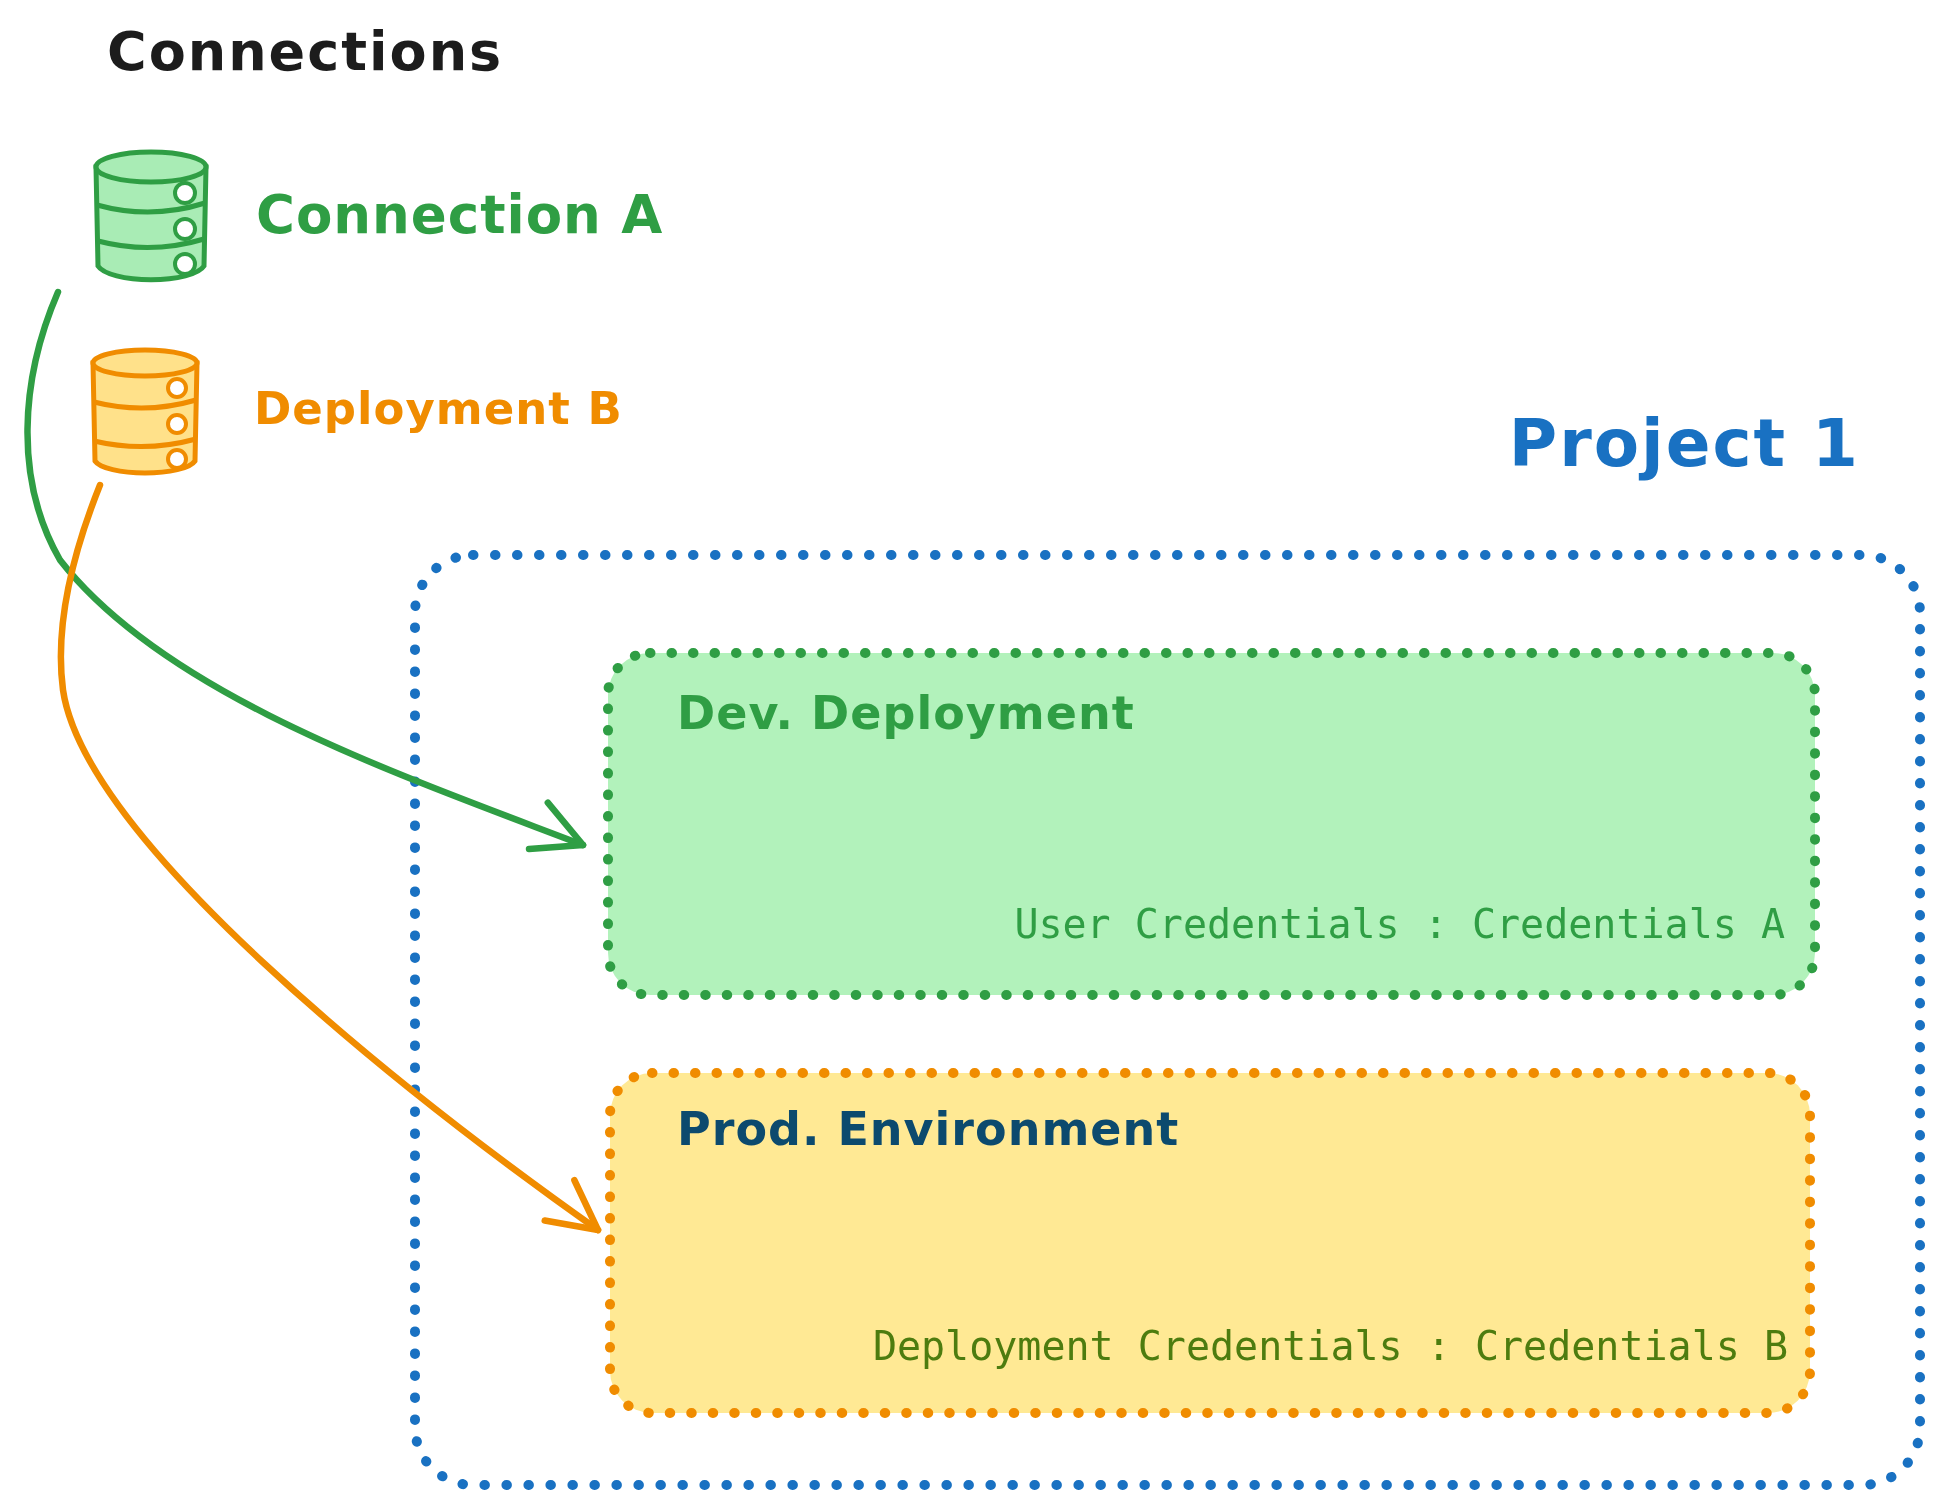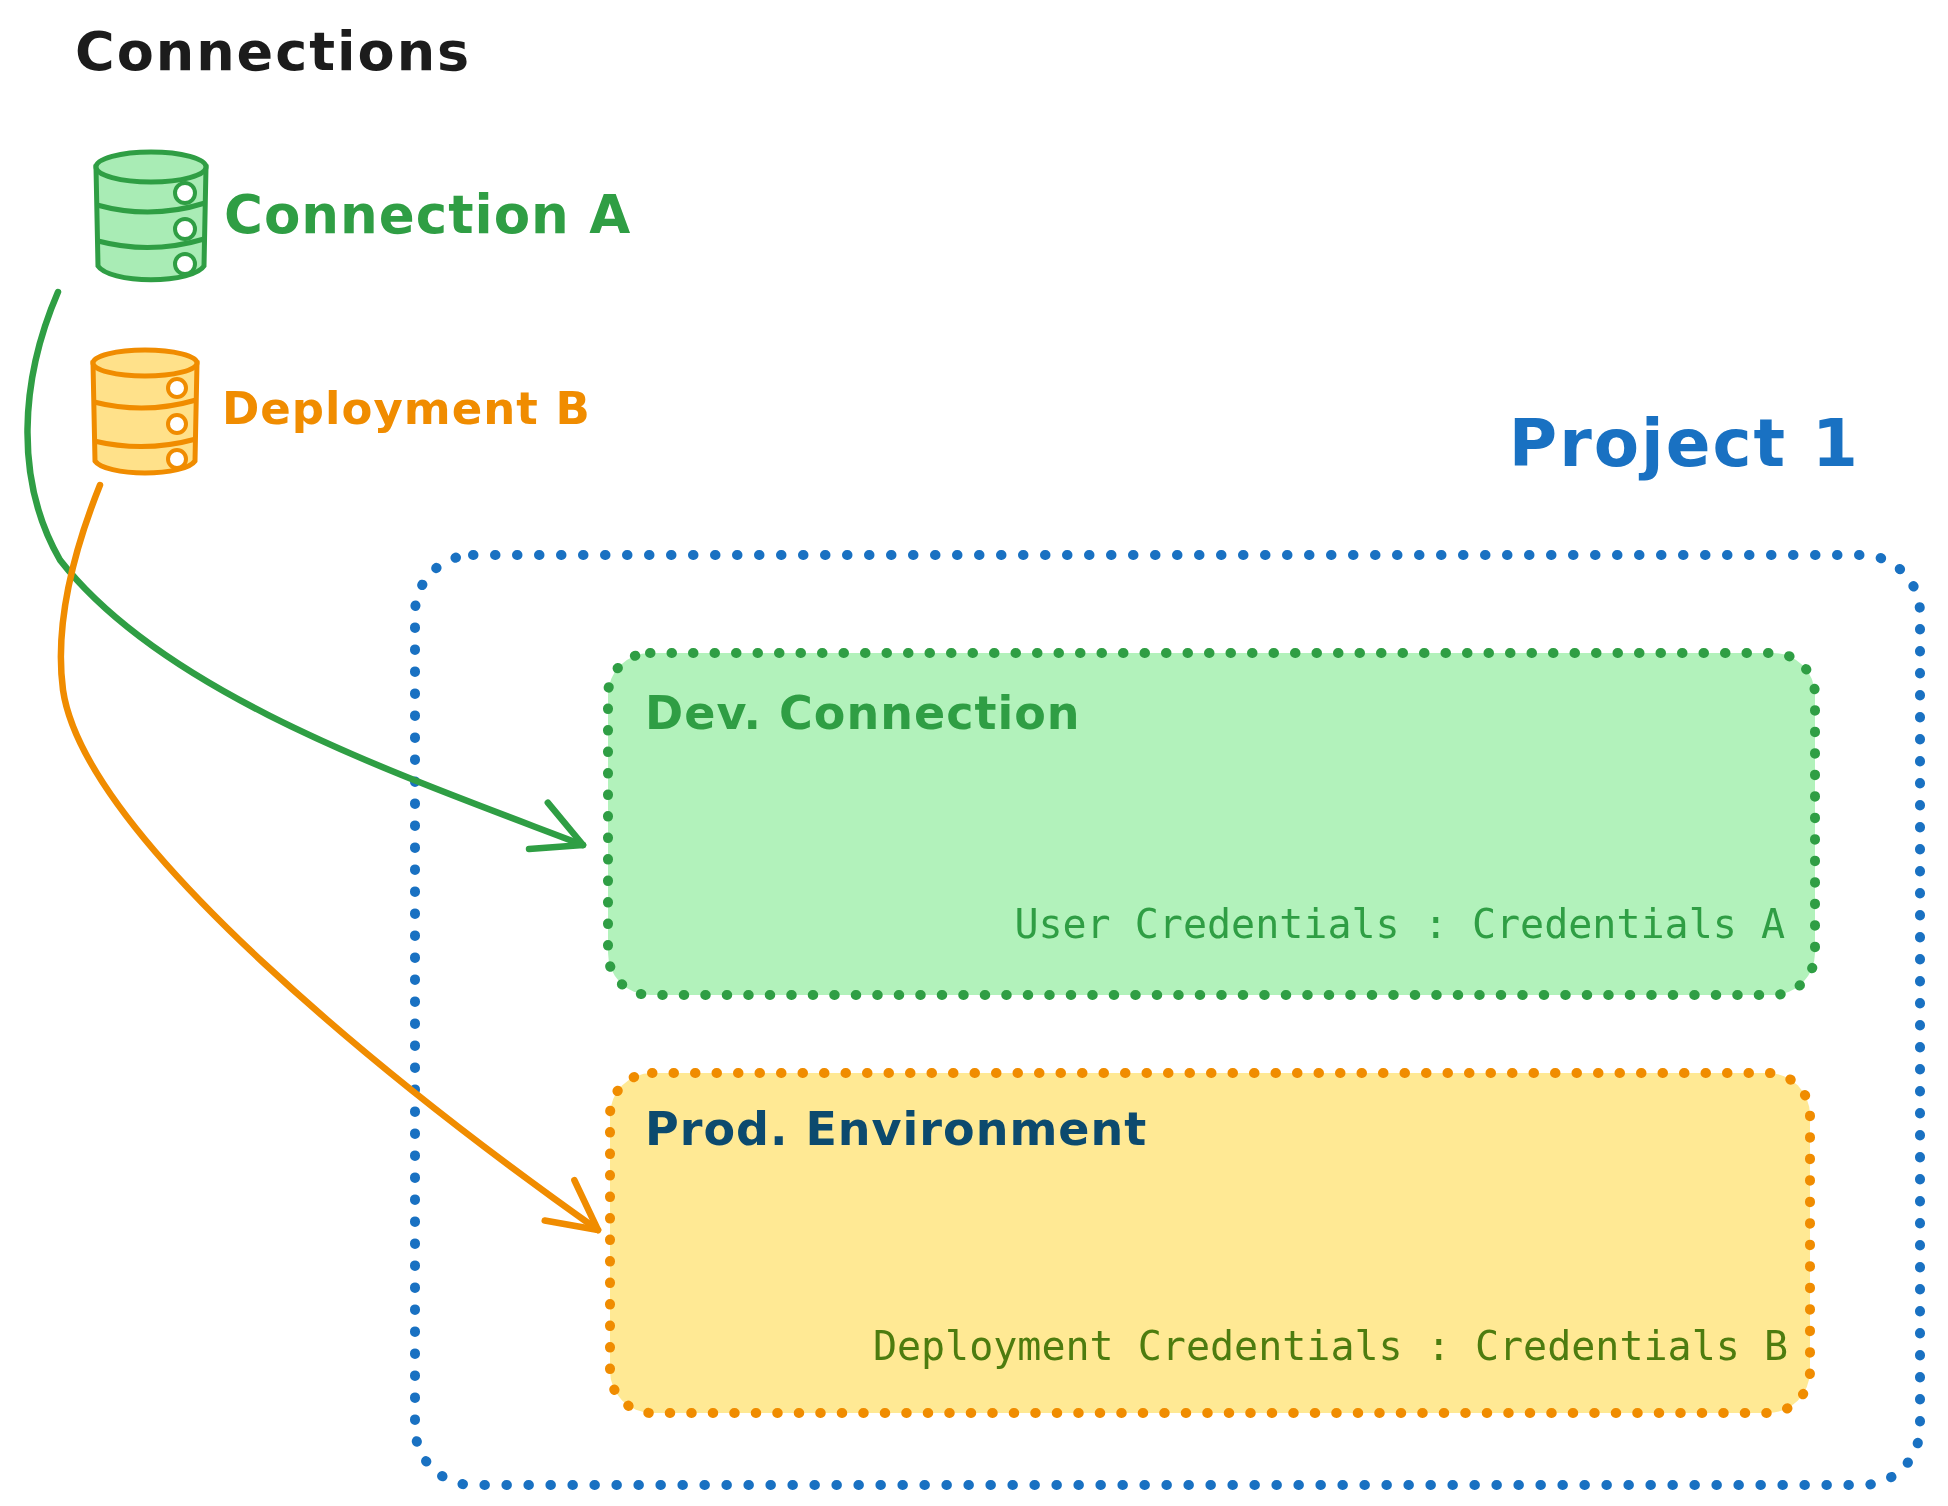--- a/index.html
+++ b/index.html
@@ -4,21 +4,21 @@
 <style>
   html,body{margin:0;padding:0;background:#ffffff;}
   .canvas{
     position:relative;
     width:1948px;height:1506px;
     background:#ffffff;
     overflow:hidden;
     font-family:"DejaVu Sans", sans-serif;
   }
   .layer{position:absolute;inset:0;width:1948px;height:1506px;}
-  .t{position:absolute;white-space:nowrap;line-height:1.1;}
+  .t{position:absolute;white-space:nowrap;line-height:1.1;margin-left:32px;}
   .title{
     left:75px;top:22px;
     font-size:54px;font-weight:700;letter-spacing:2px;
     color:#1c1c1c;
   }
   .conn-a{left:224px;top:186px;font-size:53px;font-weight:600;color:#2f9e44;letter-spacing:1px;}
   .conn-b{left:222px;top:384px;font-size:45px;font-weight:600;color:#f08c00;letter-spacing:1px;}
   .project{right:88px;top:408px;font-size:66px;font-weight:700;color:#1971c2;letter-spacing:2px;}
   .env-title{font-size:46px;font-weight:600;letter-spacing:1px;}
   .dev-title{left:645px;top:688px;color:#2f9e44;}
@@ -79,21 +79,21 @@
   </svg>
 
   <div class="t title">Connections</div>
 
   <div class="t conn-a">Connection A</div>
 
   <div class="t conn-b">Deployment B</div>
 
   <div class="t project">Project 1</div>
 
-  <div class="t env-title dev-title">Dev. Connection</div>
+  <div class="t env-title dev-title">Dev. Deployment</div>
 
   <div class="t creds dev-creds">User Credentials : Credentials A</div>
 
   <div class="t env-title prod-title">Prod. Environment</div>
 
   <div class="t creds prod-creds">Deployment Credentials : Credentials B</div>
 
 </div>
 
 </body></html>

